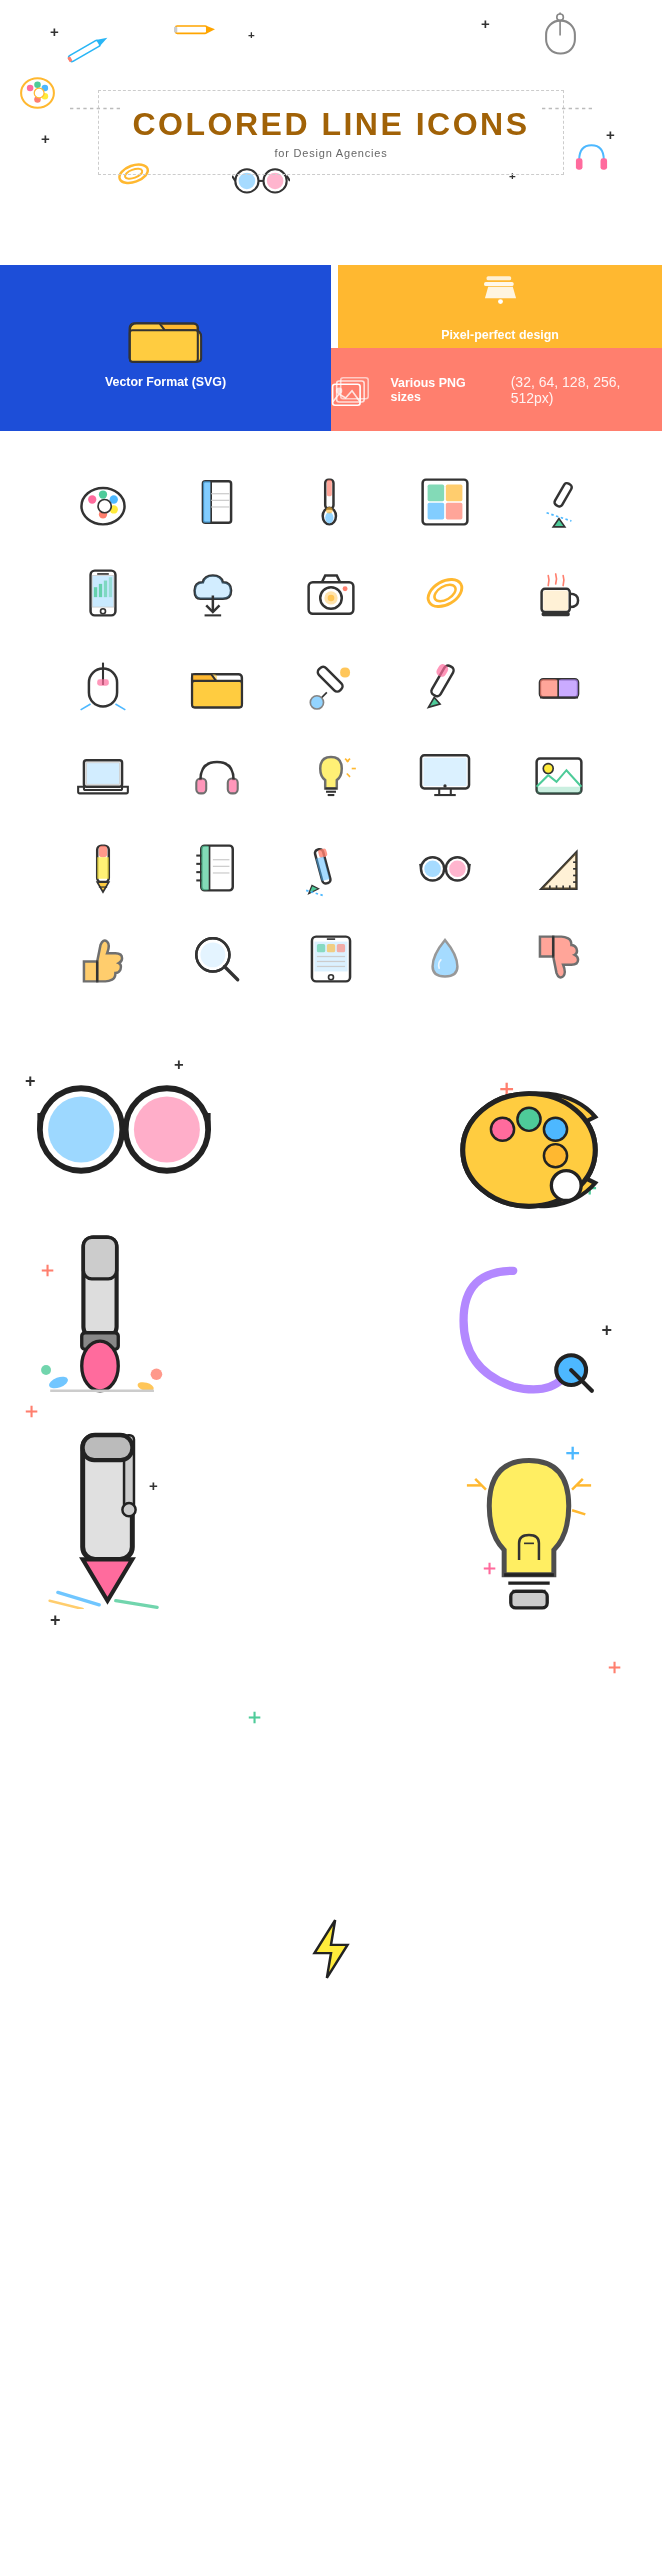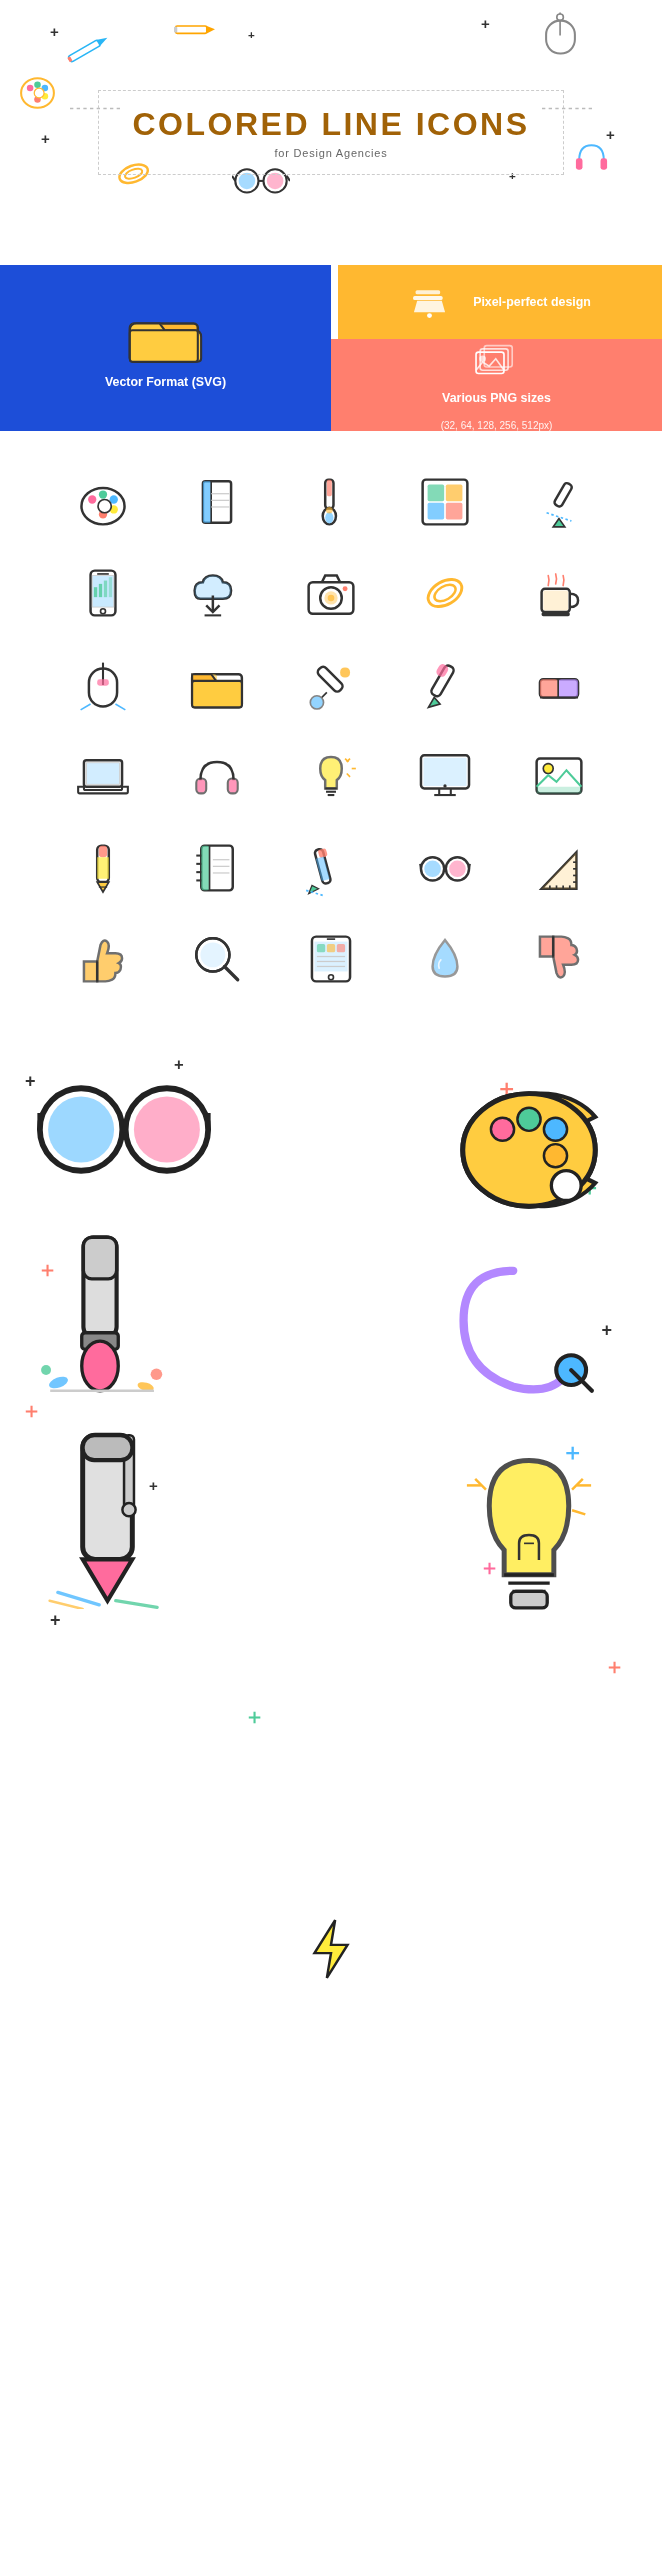--- a/index.html
+++ b/index.html
@@ -64,42 +64,41 @@
     }
     .feature-right {
       width: 331px;
       display: flex;
       flex-direction: column;
     }
     .feature-right-top {
       flex: 1;
       background: #ffb830;
       display: flex;
-      flex-direction: row;
+      flex-direction: column;
       align-items: center;
       justify-content: center;
       gap: 23px;
       margin-left: 7px;
     }
     .feature-right-bottom {
       flex: 1;
       background: #ff7f6e;
       display: flex;
-      flex-direction: column;
       align-items: center;
       justify-content: center;
       gap: 15px;
     }
     .feature-label {
       font-size: 12.4px;
       font-weight: 700;
       color: #fff;
     }
     .feature-sublabel {
-      font-size: 10px;
+      font-size: 14px;
       color: rgba(255,255,255,0.9);
     }
 
     
     .icons-section {
       width: 662px;
       padding: 33px 50px;
       background: #fff;
     }
     .icons-grid {

